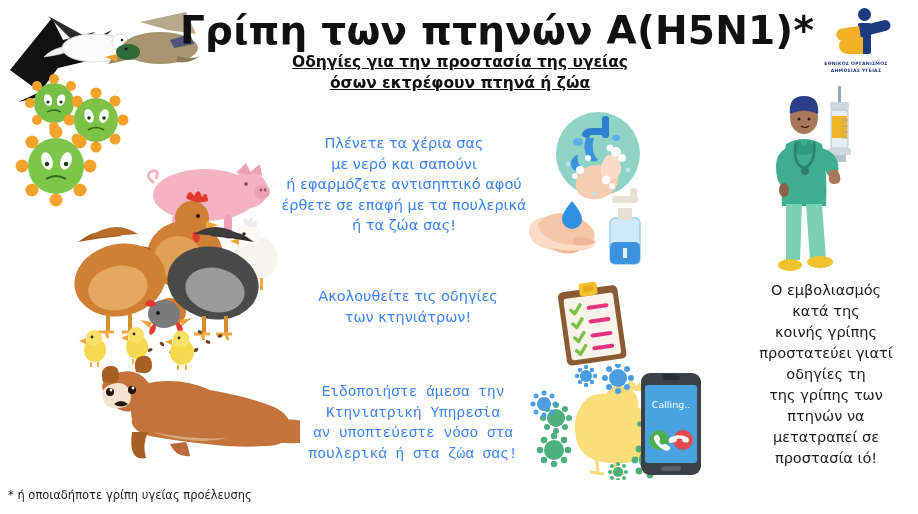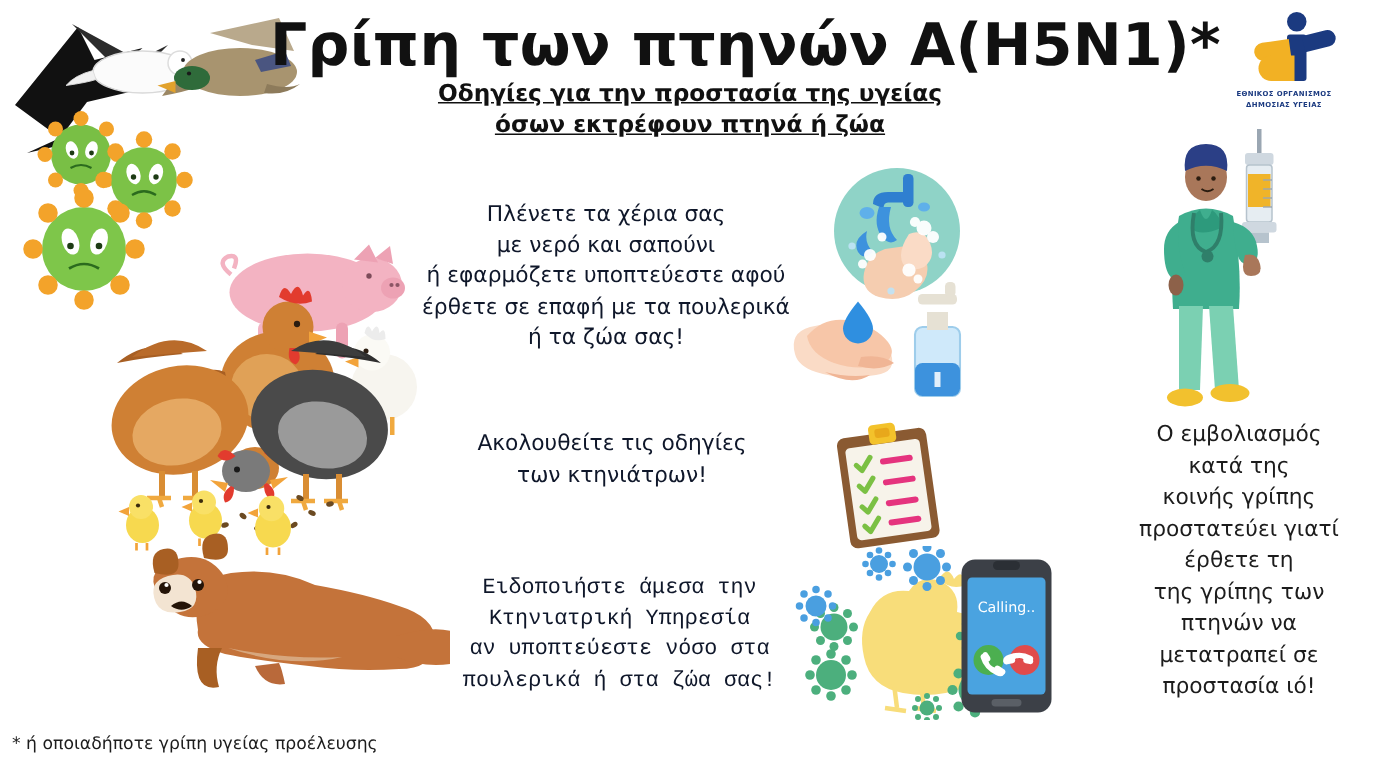--- a/index.html
+++ b/index.html
@@ -56,21 +56,21 @@
   }
   .logo-text {
     position: absolute; left: 0; top: 54px; width: 96px; text-align: center;
     font-size: 4.6px; letter-spacing: .25px; color: #1b3a80; line-height: 1.55;
     font-weight: bold;
   }
 
   
   .instr {
     position: absolute; text-align: center;
-    font-size: 14.5px; line-height: 1.42; color: #0f172a;
+    font-size: 14.5px; line-height: 1.42; color: #3b82f6;
   }
   .instr-1 { left: 268px; top: 133px; width: 272px; }
   .instr-2 { left: 288px; top: 286px; width: 240px; }
   .instr-3 { left: 288px; top: 382px; width: 250px; font-family: Liberation Mono, monospace; }
   .instr-right {
     position: absolute; left: 736px; top: 280px; width: 180px;
     text-align: center; font-size: 14.5px; line-height: 1.45; color: #1c1c1c;
   }
   .instr div, .instr-right div { display: block; }
 
@@ -313,21 +313,21 @@
     </div>
     <div class="logo-text">
       <div>ΕΘΝΙΚΟΣ ΟΡΓΑΝΙΣΜΟΣ</div>
       <div>ΔΗΜΟΣΙΑΣ ΥΓΕΙΑΣ</div>
     </div>
   </div>
 
   <div class="instr instr-1">
     <div>Πλένετε τα χέρια σας</div>
     <div>με νερό και σαπούνι</div>
-    <div>ή εφαρμόζετε υποπτεύεστε αφού</div>
+    <div>ή εφαρμόζετε αντισηπτικό αφού</div>
     <div>έρθετε σε επαφή με τα πουλερικά</div>
     <div>ή τα ζώα σας!</div>
   </div>
 
   <svg class="art" style="left:520px; top:108px;" width="140" height="165" viewBox="0 0 140 165">
 
     <circle cx="78" cy="46" r="42" fill="#8fd3c7"></circle>
     <rect x="82" y="8" width="7" height="22" rx="3" fill="#2f7fd0"></rect>
     <path d="M62 28 q0 -8 10 -8 l14 0 l0 7 l-14 0 q-3 0 -3 4 Z" fill="#2f7fd0"></path>
     <path d="M66 30 q-4 12 2 20 q5 6 10 2 q-8 -8 -4 -22Z" fill="#3d92dd"></path>
@@ -587,21 +587,21 @@
 
     <ellipse cx="30" cy="183" rx="12" ry="6" fill="#f2c12e"></ellipse>
     <ellipse cx="60" cy="180" rx="13" ry="6" fill="#f2c12e"></ellipse>
   </svg>
 
   <div class="instr-right">
     <div>Ο εμβολιασμός</div>
     <div>κατά της</div>
     <div>κοινής γρίπης</div>
     <div>προστατεύει γιατί</div>
-    <div>έρθετε τη</div>
+    <div>οδηγίες τη</div>
     <div>της γρίπης των</div>
     <div>πτηνών να</div>
     <div>μετατραπεί σε</div>
     <div>προστασία ιό!</div>
   </div>
 
   <div class="footnote">* ή οποιαδήποτε γρίπη υγείας προέλευσης</div>
 
 </div>
 

